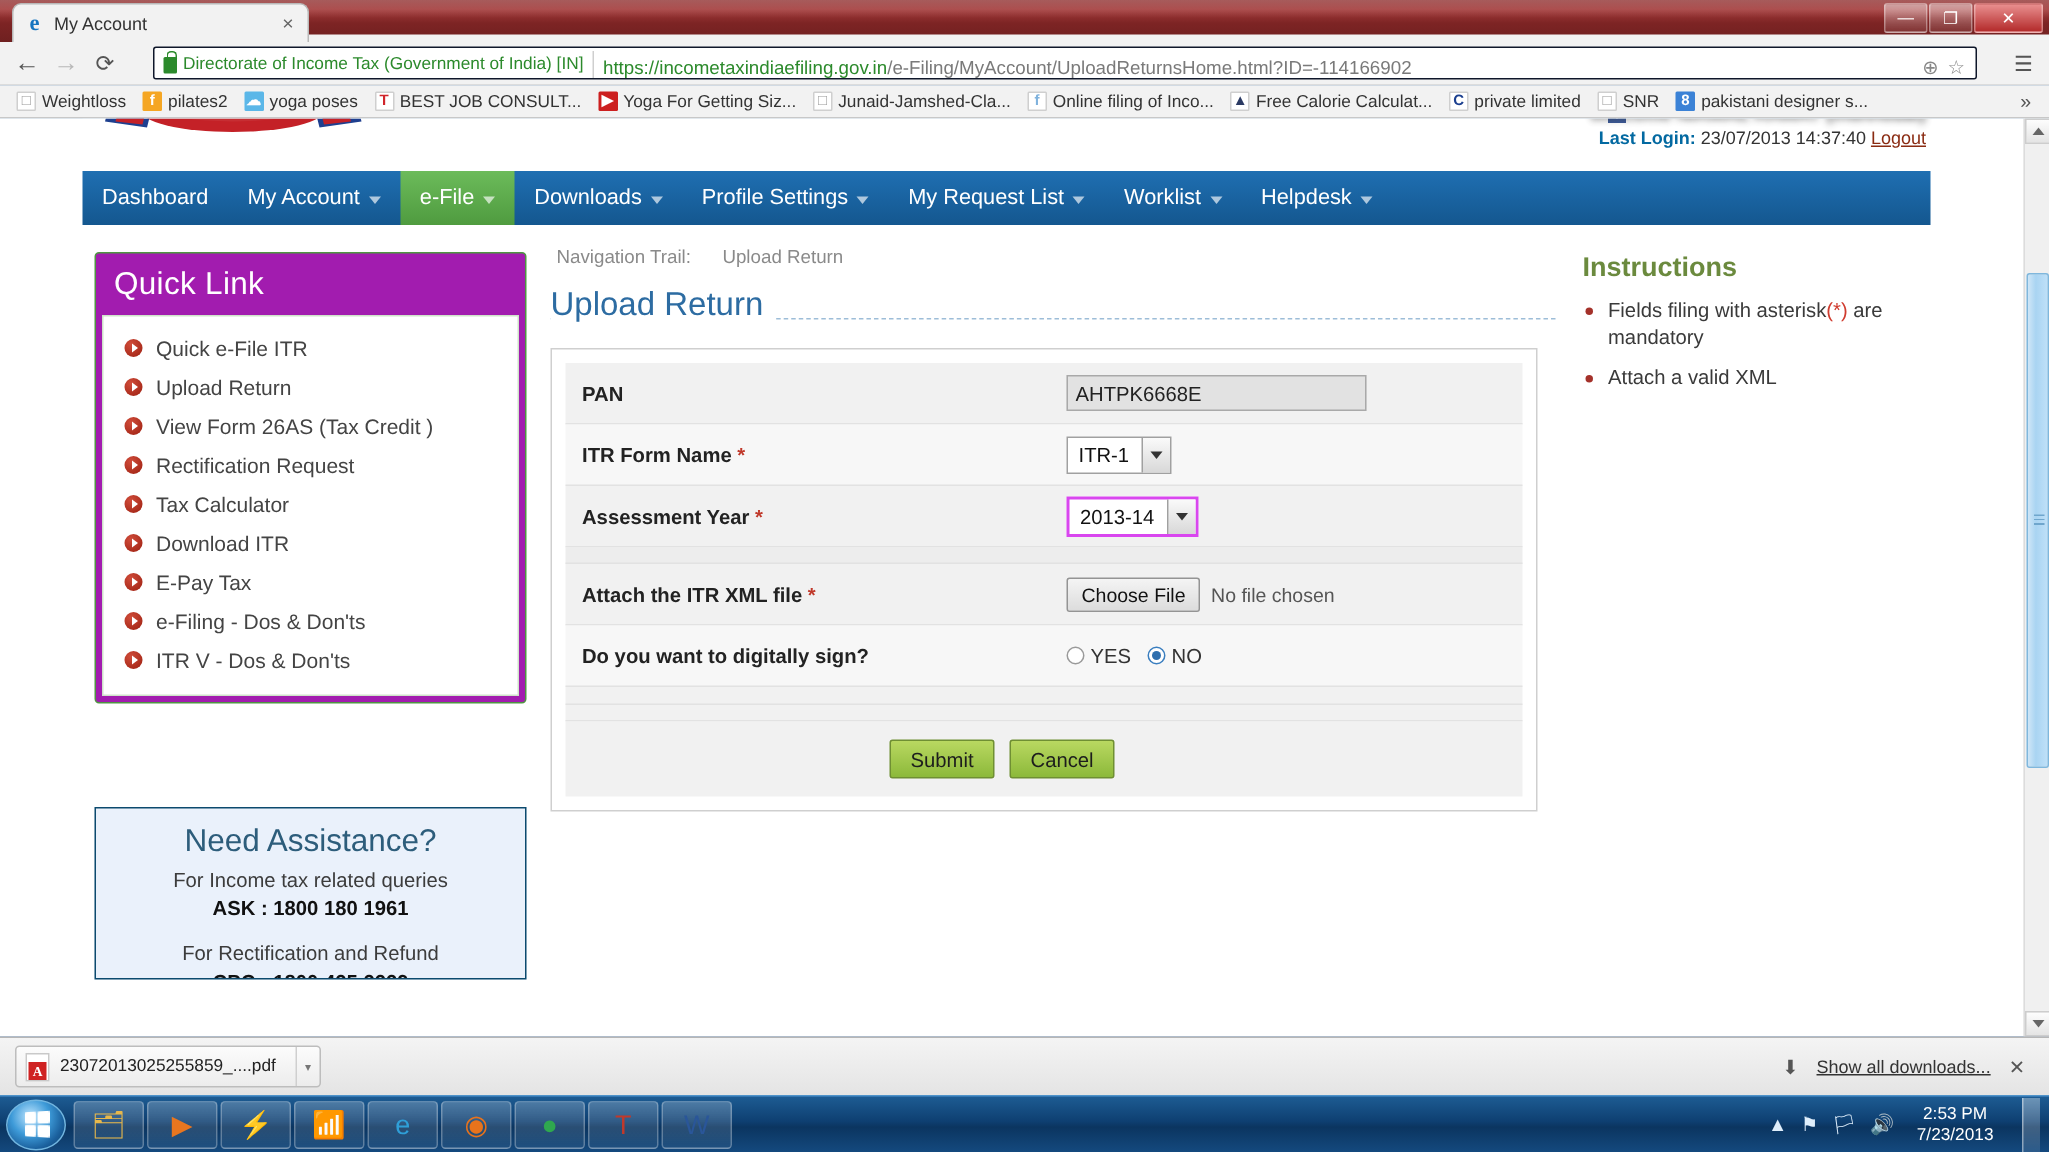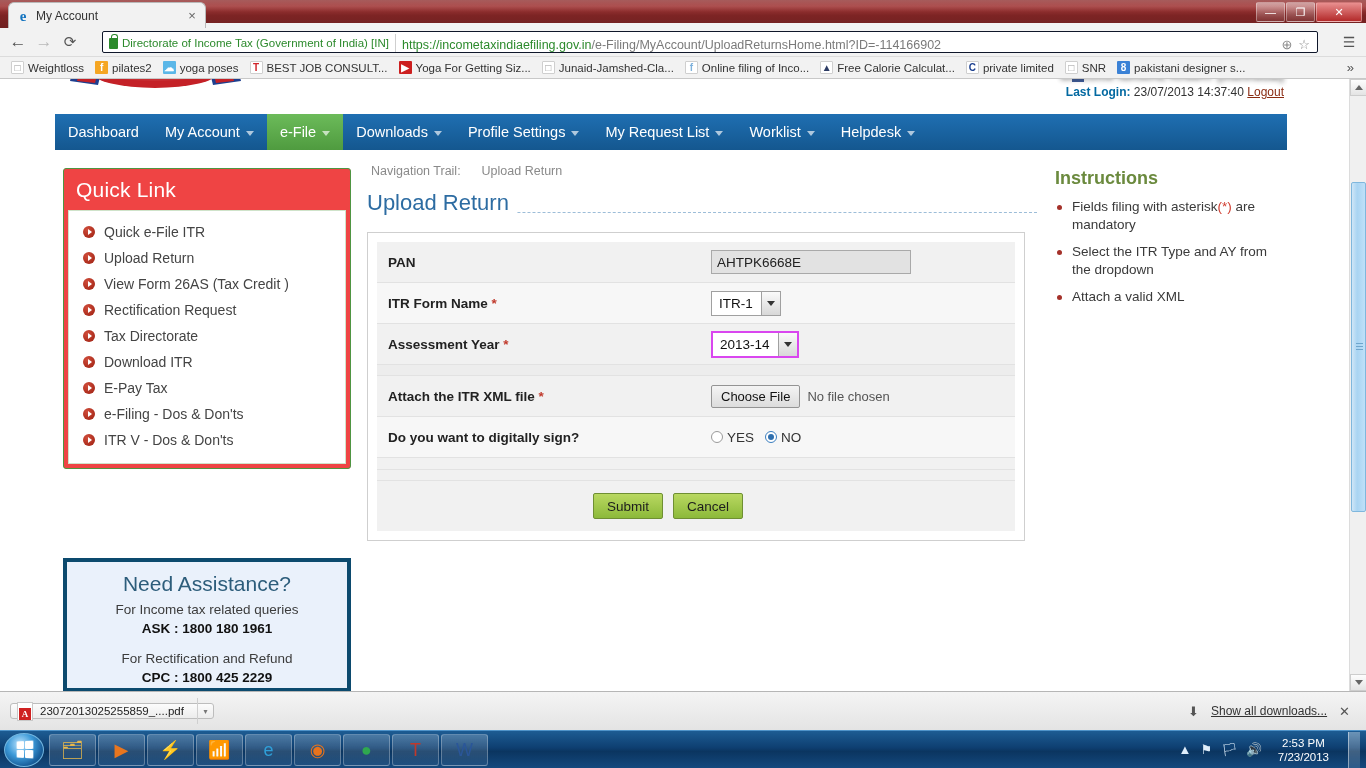--- a/index.html
+++ b/index.html
@@ -139,40 +139,40 @@
     width:0;height:0;border-left:4px solid transparent;border-right:4px solid transparent;
     border-top:5px solid rgba(255,255,255,.65); margin-top:3px;
   }
 
   
   .content{ position:absolute; left:55px; top:71px; width:1232px; height:541px; }
 
   
   .quicklink{
     position:absolute; left:8px; top:18px; width:288px;
-    background:#ef4444; border:1px solid #4f9542; border-radius:3px; padding:4px;
+    background:#a21caf; border:1px solid #4f9542; border-radius:3px; padding:4px;
   }
   .ql-title{ color:#fff; font-size:21px; padding:5px 8px 8px 8px; font-weight:normal; letter-spacing:.2px;}
   .ql-list{ background:#fff; border:1px solid #cfe3ca; padding:8px 0 10px 0;}
   .ql-item{ display:flex; align-items:center; gap:9px; padding:5px 14px; cursor:pointer;}
   .ql-bullet{
     width:12px;height:12px;border-radius:50%;
     background:radial-gradient(circle at 35% 30%, #d04c3a, #9c1f10);
     position:relative; flex:0 0 12px;
   }
   .ql-bullet::after{
     content:""; position:absolute; left:4.5px; top:3px;
     border-left:4px solid #fff; border-top:3px solid transparent; border-bottom:3px solid transparent;
   }
   .ql-label{ font-size:14px; color:#444; }
 
   
   .assist{
-    position:absolute; left:8px; top:408px; width:288px; height:134px;
-    background:#eaf1fb; border:4px solid #0c4a6e; text-align:center; padding:10px 6px 0 6px;
+    position:absolute; left:8px; top:388px; width:288px; height:115px;
+    background:#eaf1fb; border:1px solid #0c4a6e; text-align:center; padding:10px 6px 0 6px;
     overflow:hidden;
   }
   .assist h3{ font-size:21px; color:#2d5d7b; font-weight:normal; margin-bottom:4px;}
   .assist .ln{ font-size:13.5px; color:#3c3c3c; line-height:19px;}
   .assist .ln b{ color:#111; }
   .assist .gap{ height:11px; }
 
   
   .mainpane{ position:absolute; left:312px; top:0; width:670px; }
   .navtrail{ padding:14px 0 0 4px; font-size:12.5px; color:#8a8a8a;}
@@ -260,21 +260,21 @@
   .sb-tri-up{ width:0;height:0;border-left:4px solid transparent;border-right:4px solid transparent;border-bottom:5px solid #666;}
   .sb-tri-dn{ width:0;height:0;border-left:4px solid transparent;border-right:4px solid transparent;border-top:5px solid #666;}
 
   
   .shelf{
     position:absolute; left:0; top:691px; width:1366px; height:39px;
     background:linear-gradient(180deg,#f4f4f4,#e4e4e4); border-top:1px solid #b6b6b6;
     display:flex; align-items:center; padding:0 10px;
   }
   .dl-item{
-    display:flex; align-items:center; height:16px; padding:0 0 0 6px;
+    display:flex; align-items:center; height:28px; padding:0 0 0 6px;
     background:linear-gradient(180deg,#fcfcfc,#ececec);
     border:1px solid #bdbdbd; border-radius:3px; gap:7px; min-width:195px;
   }
   .pdf-icon{
     width:16px;height:19px;background:#fff;border:1px solid #c9c9c9; position:relative;
     flex:0 0 16px;
   }
   .pdf-icon::after{
     content:"A"; position:absolute; left:1px; bottom:0px; width:12px;height:12px;
     background:#cf2222; color:#fff; font-size:9px; font-weight:bold; text-align:center; line-height:12px;
@@ -482,21 +482,21 @@
               <div class="ql-item">
                 <span class="ql-bullet"></span>
                 <span class="ql-label">View Form 26AS (Tax Credit )</span>
               </div>
               <div class="ql-item">
                 <span class="ql-bullet"></span>
                 <span class="ql-label">Rectification Request</span>
               </div>
               <div class="ql-item">
                 <span class="ql-bullet"></span>
-                <span class="ql-label">Tax Directorate</span>
+                <span class="ql-label">Tax Calculator</span>
               </div>
               <div class="ql-item">
                 <span class="ql-bullet"></span>
                 <span class="ql-label">Download ITR</span>
               </div>
               <div class="ql-item">
                 <span class="ql-bullet"></span>
                 <span class="ql-label">E-Pay Tax</span>
               </div>
               <div class="ql-item">
@@ -595,21 +595,20 @@
               <div style="width:10px"></div>
               <div class="gbtn">Cancel</div>
             </div>
           </div>
         </div>
 
         <div class="instr">
           <h3>Instructions</h3>
           <ul id="instr-list">
               <li><span>Fields filing with asterisk</span><span class="ast">(*)</span><span> are mandatory</span></li>
-              <li><span>Select the ITR Type and AY from the dropdown</span></li>
               <li><span>Attach a valid XML</span></li>
             </ul>
         </div>
 
       </div>
     </div>
   </div>
 
   <div class="pscroll">
     <div class="arr">

